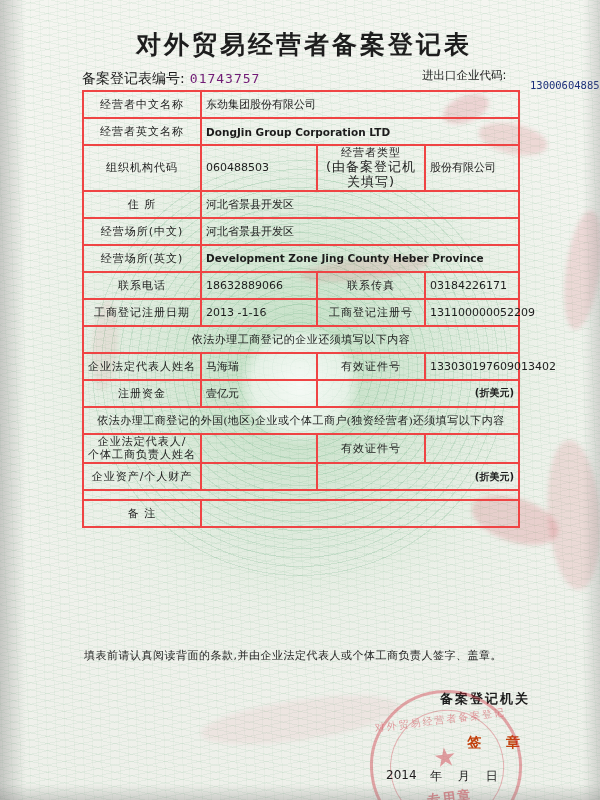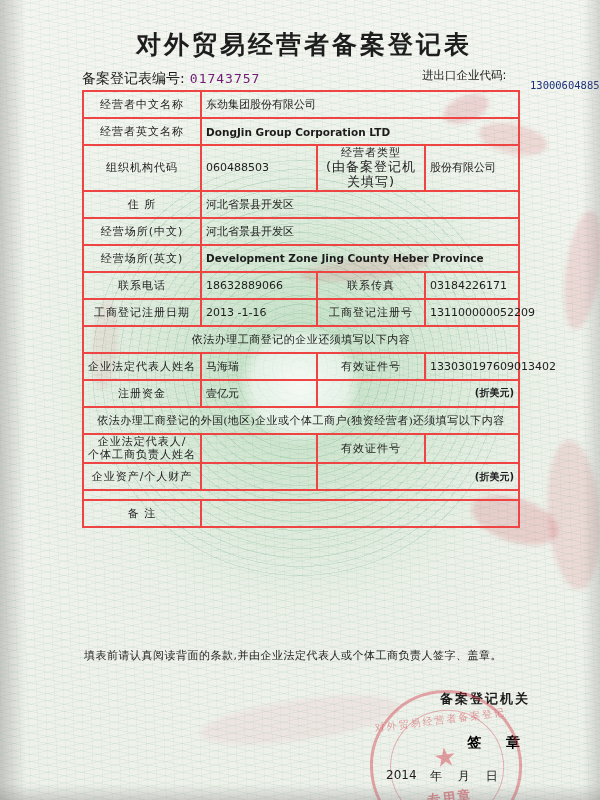--- a/index.html
+++ b/index.html
@@ -89,21 +89,21 @@
   .sub{font-size:13px;display:block;line-height:1.15;text-align:center;}
   .two-line{line-height:1.25;}
   td.tall{height:44px;}
   td.remark{height:56px;}
   .right-note{float:right;font-size:10px;color:#1c1c1c;font-weight:bold;}
   .footnote{
     position:absolute;left:84px;top:648px;font-size:11px;color:#1c1c1c;letter-spacing:.5px;
   }
   .sign-block{position:absolute;left:380px;top:690px;width:150px;text-align:right;}
   .sign-title{font-size:13px;font-weight:bold;letter-spacing:2px;color:#1c1c1c;}
-  .sign-word{font-size:14px;letter-spacing:10px;color:#000000;margin-top:26px;font-weight:bold;}
+  .sign-word{font-size:14px;letter-spacing:10px;color:#c2410c;margin-top:26px;font-weight:bold;}
   .date-line{position:absolute;left:360px;top:768px;font-size:12px;color:#1c1c1c;letter-spacing:6px;}
   .date-year{position:absolute;left:386px;top:768px;font-size:12px;color:#1c1c1c;letter-spacing:0;}
 
   
   .seal{
     position:absolute;left:370px;top:690px;width:146px;height:146px;
     border:3px solid rgba(205,45,60,.55);
     border-radius:50%;
     opacity:.72;
     transform:rotate(-7deg);

